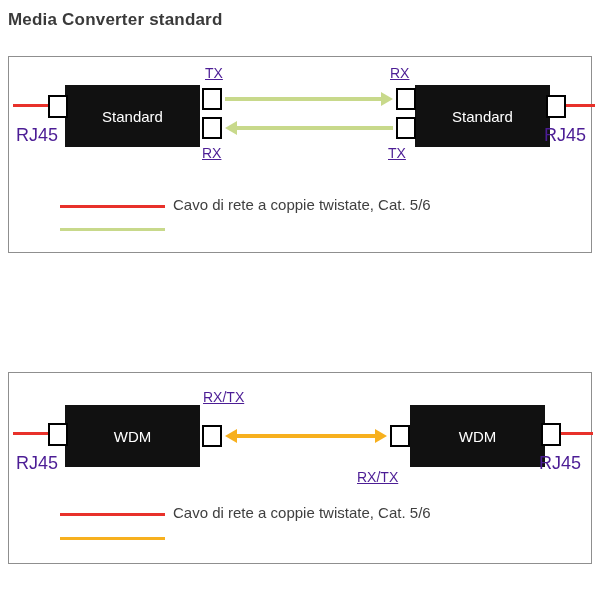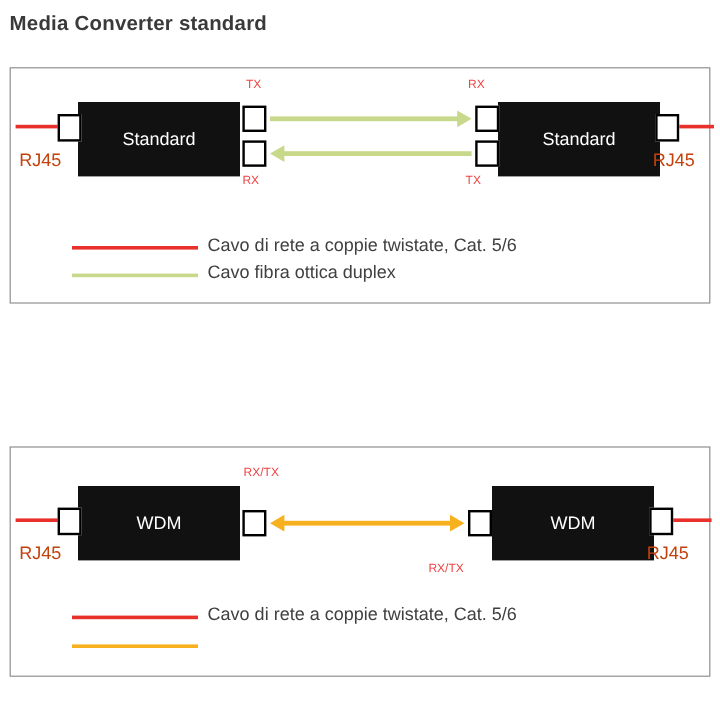--- a/index.html
+++ b/index.html
@@ -25,22 +25,22 @@
   }
   .port {
     position:absolute; width:20px; height:22px;
     background:#ffffff; border:2px solid #000000;
   }
   .rj45 {
     position:absolute; width:20px; height:23px;
     background:#ffffff; border:2px solid #000000;
   }
   .cable { position:absolute; height:3px; }
-  .plabel { position:absolute; font-size:10px; color:#ef4444; }
-  .rjlabel { position:absolute; font-size:15px; color:#c2410c; }
+  .plabel { position:absolute; font-size:14px; color:#4c1d95;text-decoration:underline; }
+  .rjlabel { position:absolute; font-size:18px; color:#4c1d95; }
   .arrow { position:absolute; height:14px; }
   .arrow .shaft { position:absolute; top:5px; height:4px; }
   .arrow .head {
     position:absolute; top:0; width:0; height:0;
     border-top:7px solid transparent; border-bottom:7px solid transparent;
   }
   .head-right { right:0; border-left-width:12px; border-left-style:solid; }
   .head-left  { left:0;  border-right-width:12px; border-right-style:solid; }
   .legend-swatch { position:absolute; width:105px; height:3px; }
   .legend-text { position:absolute; font-size:15px; color:#404040; }
@@ -81,21 +81,20 @@
     <div class="port" style="left:387px;top:60px"></div>
     <div class="plabel" style="left:381px;top:8px">RX</div>
     <div class="plabel" style="left:379px;top:88px">TX</div>
     <div class="rj45" style="left:537px;top:38px"></div>
     <div class="cable" style="left: 557px; top: 47px; width: 29px; background-color: rgb(232, 49, 42);"></div>
     <div class="rjlabel" style="left:535px;top:68px">RJ45</div>
 
     <div class="legend-swatch" style="left: 51px; top: 148px; background-color: rgb(232, 49, 42);"></div>
     <div class="legend-text" style="left:164px;top:139px">Cavo di rete a coppie twistate, Cat. 5/6</div>
     <div class="legend-swatch" style="left: 51px; top: 171px; background-color: rgb(200, 217, 139);"></div>
-    <div class="legend-text" style="left:164px;top:162px">Cavo fibra ottica duplex</div>
   </div>
 
 
   <div class="panel" style="top:372px;height:192px">
 
     <div class="cable" style="left: 4px; top: 59px; width: 37px; background-color: rgb(232, 49, 42);"></div>
     <div class="device" style="left: 56px; top: 32px; background-color: rgb(17, 17, 17);">
       <span>WDM</span>
     </div>
     <div class="rj45" style="left:39px;top:50px"></div>

